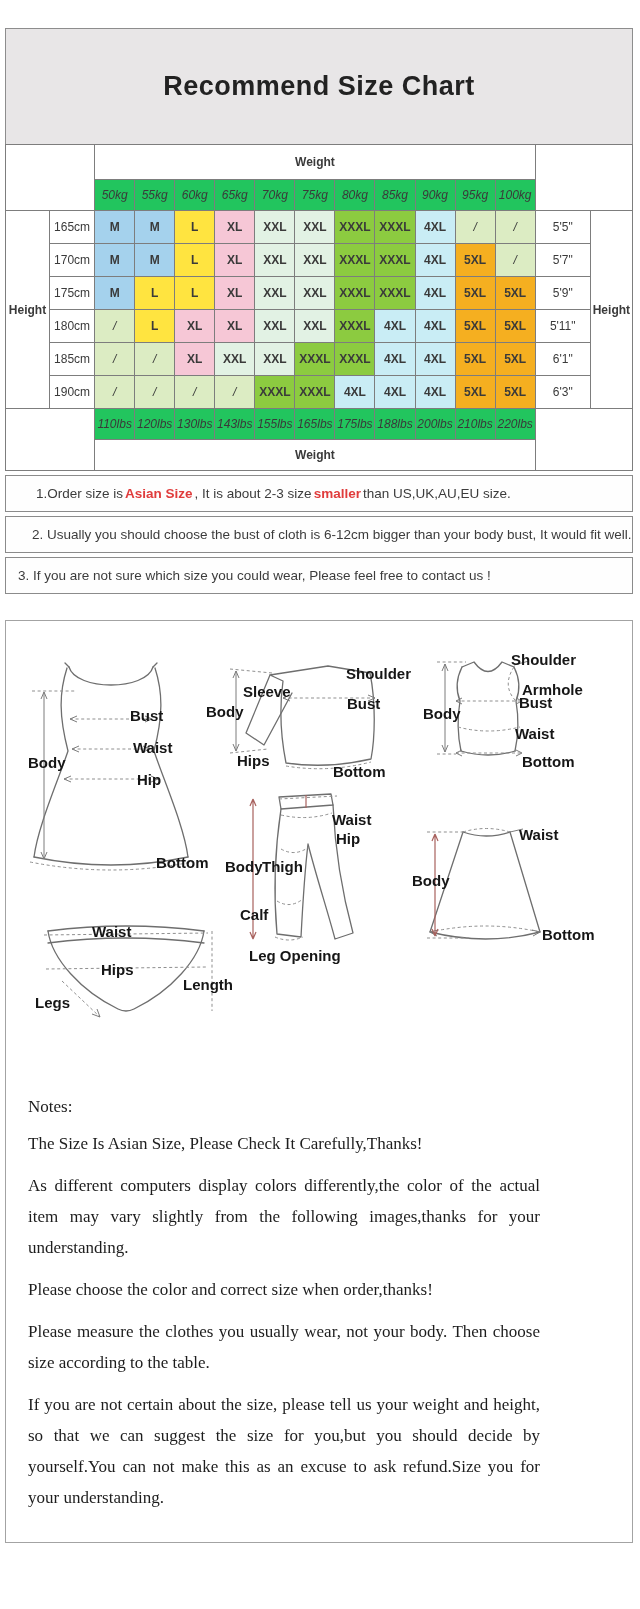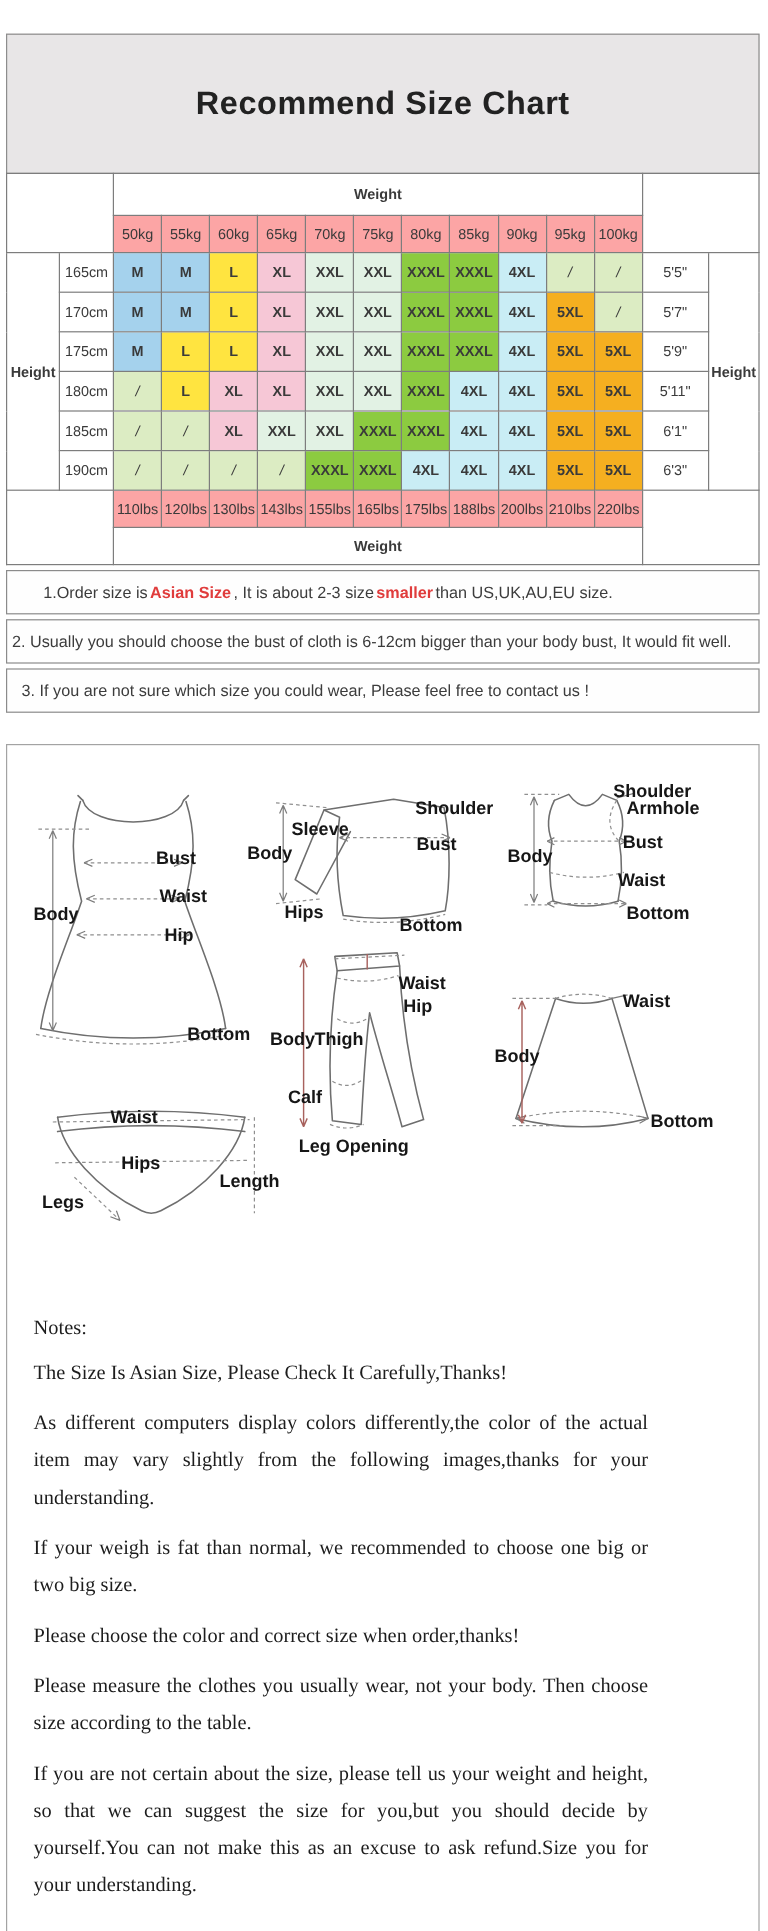--- a/index.html
+++ b/index.html
@@ -9,32 +9,32 @@
   
   .title-box{margin-top:28px;border:1px solid #8d8d8d;background:#e8e6e7;height:115px;
     display:flex;align-items:center;justify-content:center;}
   .title-box h1{margin:0;font-size:27px;font-weight:700;color:#222;letter-spacing:.5px;}
 
   
   table.size{border-collapse:collapse;table-layout:fixed;width:628px;margin-top:-1px;}
   table.size td{border:1px solid #7d7d7d;text-align:center;vertical-align:middle;
     font-size:12px;color:#3a3a3a;padding:0;overflow:hidden;}
   td.hdr{font-weight:700;font-size:13px;color:#2f2f2f;}
-  td.sub{height:30px;background:#fca5a5;}
+  td.sub{height:30px;background:#22c55e;font-style:italic;}
   td.cm,td.ft{background:#fff;}
   td.size-cell{font-weight:600;}
   tr.hdr-row td{height:34px;}
   tr.body-row td{height:32px;}
   tr.footer-row td{height:30px;}
 
   
   .note-box{border:1px solid #8b8b8b;margin-top:4px;height:35px;display:flex;align-items:center;
     font-size:13.5px;color:#3c3c3c;background:#fefefe;}
   .note-box.n1{padding-left:30px;}
-  .note-box.n2{padding-left:4px;}
+  .note-box.n2{padding-left:26px;}
   .note-box.n3{padding-left:12px;}
   .note-box .red{color:#e03c3c;font-weight:700;padding:0 2px;}
 
   
   .bottom-box{margin-top:26px;border:1px solid #a3a3a3;background:#fff;padding-bottom:18px;}
   .diagram-area{position:relative;width:626px;height:470px;}
   .diagram-area svg{position:absolute;overflow:visible;}
   .ln{fill:none;stroke:#6e6e6e;stroke-width:1.3;stroke-linecap:round;stroke-linejoin:round;}
   .thin{fill:none;stroke:#7c7c7c;stroke-width:1;}
   .dash{fill:none;stroke:#8f8f8f;stroke-width:1;stroke-dasharray:3,2.6;}
@@ -311,21 +311,21 @@
       <span class="dlabel" style="left:150px;top:233px">Bottom</span>
 
       <span class="dlabel" style="left:237px;top:62px">Sleeve</span>
       <span class="dlabel" style="left:200px;top:82px">Body</span>
       <span class="dlabel" style="left:231px;top:131px">Hips</span>
       <span class="dlabel" style="left:340px;top:44px">Shoulder</span>
       <span class="dlabel" style="left:341px;top:74px">Bust</span>
       <span class="dlabel" style="left:327px;top:142px">Bottom</span>
 
       <span class="dlabel" style="left:505px;top:30px">Shoulder</span>
-      <span class="dlabel" style="left:516px;top:44px">Armhole</span>
+      <span class="dlabel" style="left:516px;top:60px">Armhole</span>
       <span class="dlabel" style="left:417px;top:84px">Body</span>
       <span class="dlabel" style="left:513px;top:73px">Bust</span>
       <span class="dlabel" style="left:509px;top:104px">Waist</span>
       <span class="dlabel" style="left:516px;top:132px">Bottom</span>
 
       <span class="dlabel" style="left:326px;top:190px">Waist</span>
       <span class="dlabel" style="left:330px;top:209px">Hip</span>
       <span class="dlabel" style="left:219px;top:237px">Body</span>
       <span class="dlabel" style="left:256px;top:237px">Thigh</span>
       <span class="dlabel" style="left:234px;top:285px">Calf</span>
@@ -339,21 +339,20 @@
       <span class="dlabel" style="left:95px;top:340px">Hips</span>
       <span class="dlabel" style="left:29px;top:373px">Legs</span>
       <span class="dlabel" style="left:177px;top:355px">Length</span>
     </div>
 
     <div class="bottom-notes">
       <p class="heading">Notes:</p>
       <div>
           <p>The Size Is Asian Size, Please Check It Carefully,Thanks!</p>
           <p>As different computers display colors differently,the color of the actual item may vary slightly from the following images,thanks for your understanding.</p>
-          <p>If your weigh is fat than normal, we recommended to choose one big or two big size.</p>
           <p>Please choose the color and correct size when order,thanks!</p>
           <p>Please measure the clothes you usually wear, not your body. Then choose size according to the table.</p>
           <p>If you are not certain about the size, please tell us your weight and height, so that we can suggest the size for you,but you should decide by yourself.You can not make this as an excuse to ask refund.Size you for your understanding.</p>
         </div>
     </div>
   </div>
 
 </div>
 
 </body></html>

